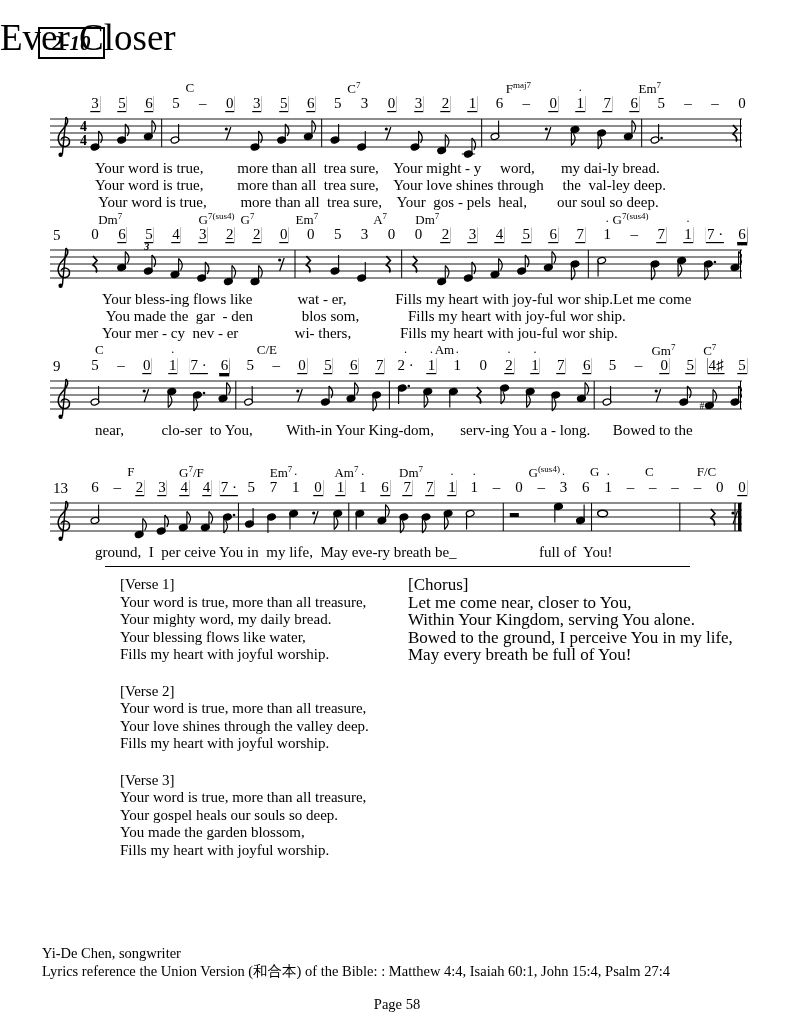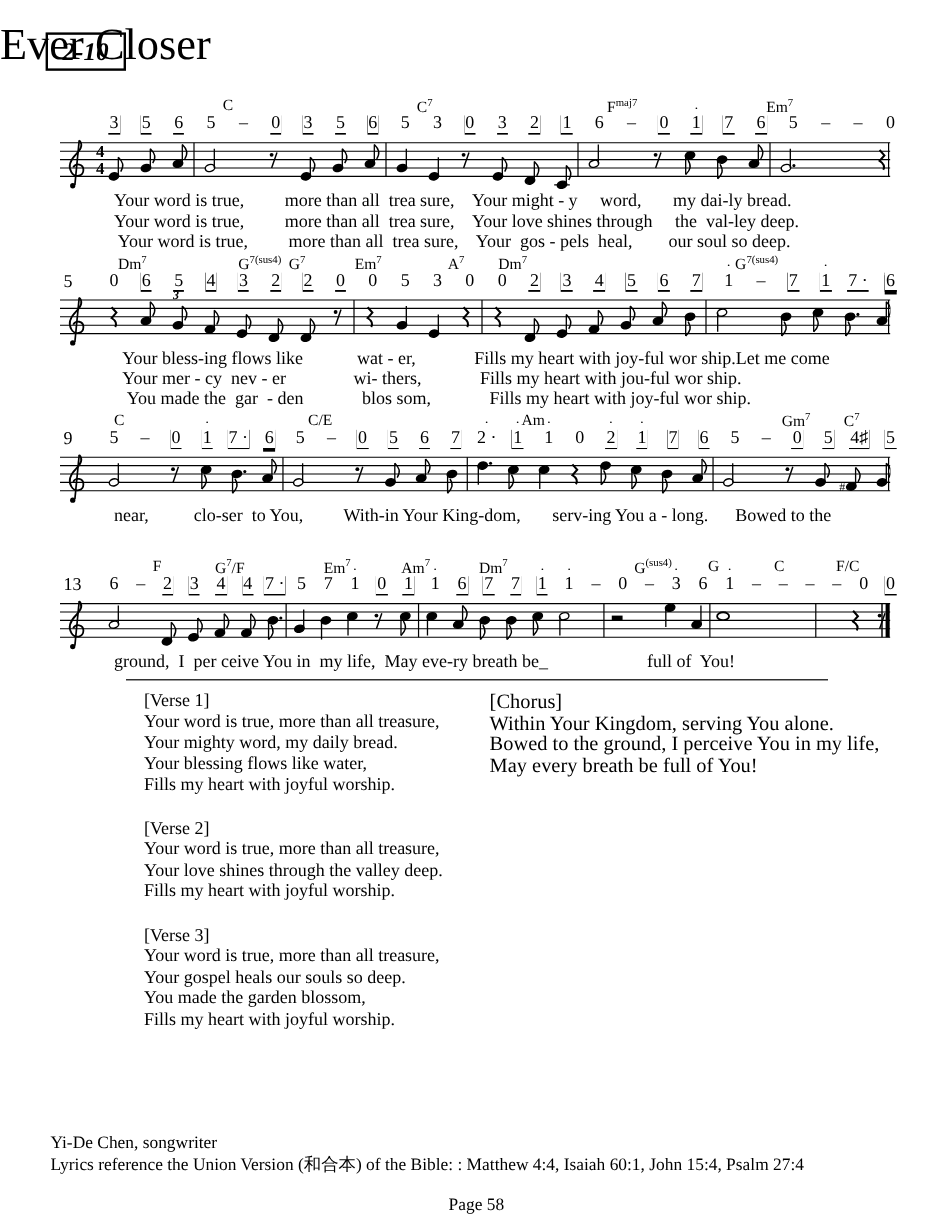--- a/index.html
+++ b/index.html
@@ -267,22 +267,22 @@
             <ellipse cx="658.3333333333334" cy="19" rx="4" ry="2.9" transform="rotate(-15 658.3333333333334 19)" fill="#000" stroke="#000" stroke-width="1.2"></ellipse>
             <line x1="654.7333333333333" y1="19" x2="654.7333333333333" y2="35" stroke="#000" stroke-width="1.1"></line>
             <path d="M654.7333333333333,35 C658.7333333333333,31 659.7333333333333,28 656.7333333333333,23" fill="none" stroke="#000" stroke-width="1.2"></path>
             <circle cx="664.9333333333334" cy="17" r="1.3" fill="#000"></circle>
             <ellipse cx="685" cy="22.5" rx="4" ry="2.9" transform="rotate(-15 685 22.5)" fill="#000" stroke="#000" stroke-width="1.2"></ellipse>
             <line x1="688.6" y1="22.5" x2="688.6" y2="6.5" stroke="#000" stroke-width="1.1"></line>
             <path d="M688.6,6.5 C692.6,10.5 693.6,13.5 690.6,18.5" fill="none" stroke="#000" stroke-width="1.2"></path>
           </svg>
         </div>
         <div class="lyr">  Your bless-ing flows like            wat - er,             Fills my heart with joy-ful wor ship.Let me come</div>
+        <div class="lyr">   You made the  gar  - den             blos som,             Fills my heart with joy-ful wor ship.</div>
         <div class="lyr">  Your mer - cy  nev - er               wi- thers,             Fills my heart with jou-ful wor ship.</div>
-        <div class="lyr">   You made the  gar  - den             blos som,             Fills my heart with joy-ful wor ship.</div>
       </div>
       <div class="system" style="margin-bottom: 25px;">
         <div class="chordrow">
           <span class="chord" style="left: 0%;">C</span>
           <span class="chord" style="left: 25%;">C/E</span>
           <span class="chord" style="left: 52.5%;">Am</span>
           <span class="chord" style="left: 86%;">Gm<sup>7</sup></span>
           <span class="chord" style="left: 94%;">C<sup>7</sup></span>
         </div>
         <div class="jrow">
@@ -540,20 +540,21 @@
         <div class="shead">[Verse 3]</div>
         <div class="sline">Your word is true, more than all treasure,</div>
         <div class="sline">Your gospel heals our souls so deep.</div>
         <div class="sline">You made the garden blossom,</div>
         <div class="sline">Fills my heart with joyful worship.</div>
       </div>
     </div>
   <div class="chorus" id="chorusCol">
       <div class="block">
         <div class="shead">[Chorus]</div>
+        <div class="sline">Let me come near, closer to You,</div>
         <div class="sline">Within Your Kingdom, serving You alone.</div>
         <div class="sline">Bowed to the ground, I perceive You in my life,</div>
         <div class="sline">May every breath be full of You!</div>
       </div>
     </div>
 
   <div class="footer">
     <div>Yi-De Chen, songwriter</div>
     <div>Lyrics reference the Union Version (和合本) of the Bible: : Matthew 4:4, Isaiah 60:1, John 15:4, Psalm 27:4</div>
     <div class="pagenum">Page 58</div>

